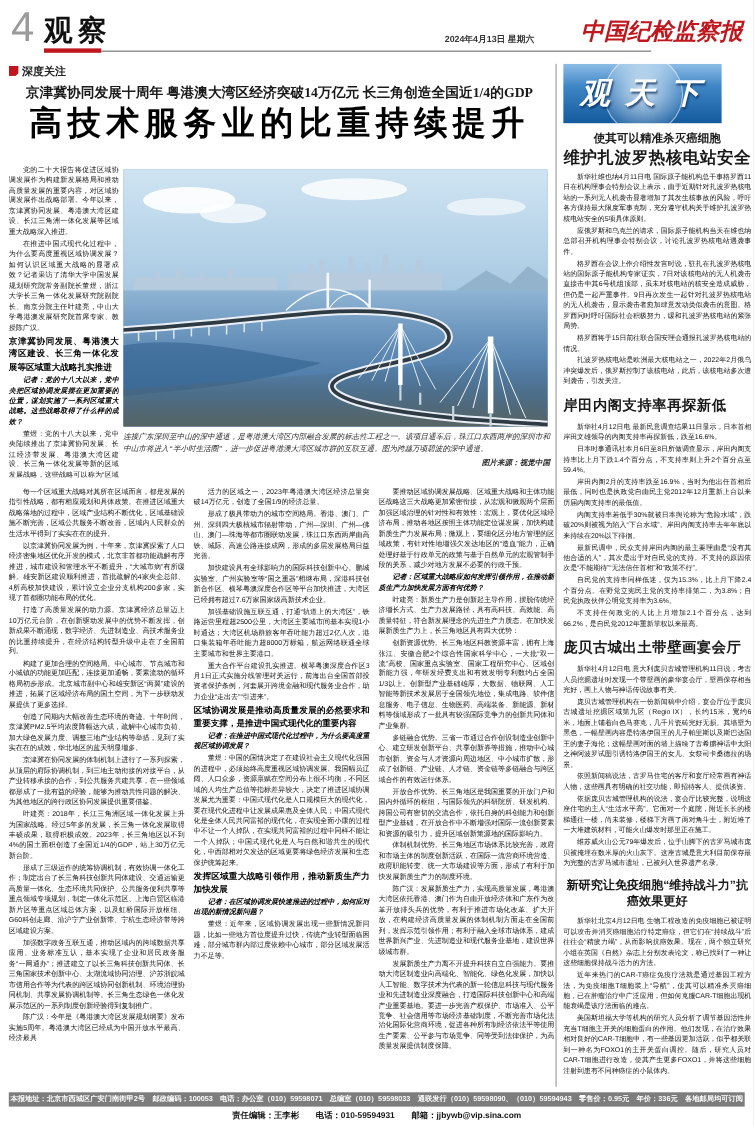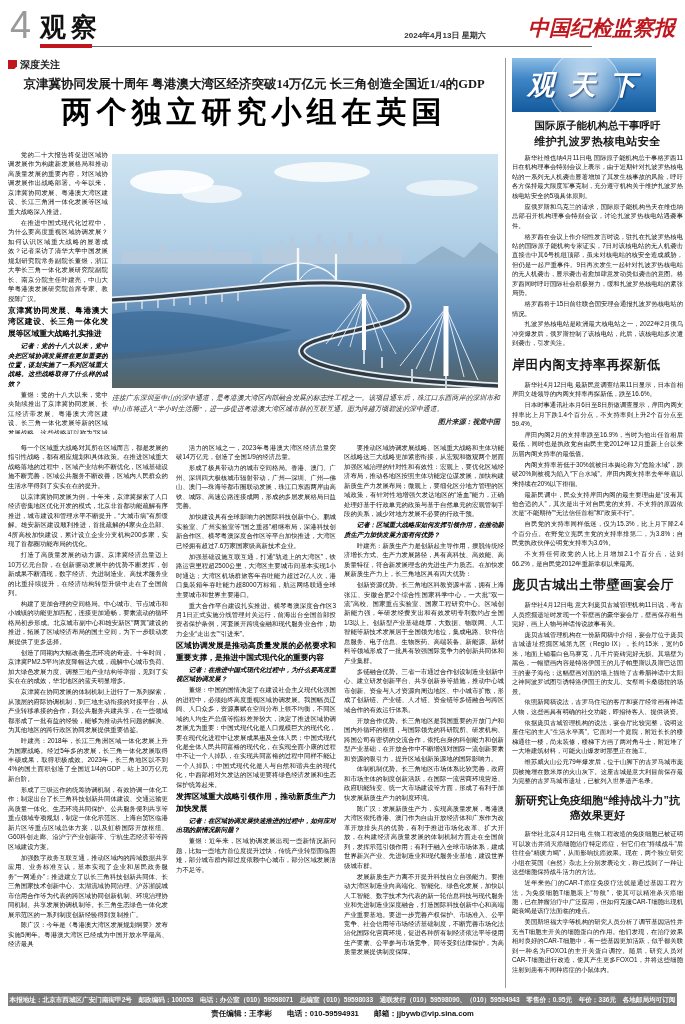--- a/index.html
+++ b/index.html
@@ -40,21 +40,21 @@
   #sidebar{position:absolute;left:512px;top:58px;width:171px;height:930px;overflow:hidden;}
   .banner{position:relative;width:144px;height:54px;background:linear-gradient(180deg,#8dbde6 0%,#3f86c6 38%,#135a9e 100%);
           display:flex;align-items:center;justify-content:center;overflow:hidden;}
   .banner .globe{position:absolute;left:50%;top:50%;width:70px;height:70px;margin:-35px 0 0 -35px;border-radius:50%;
           background:radial-gradient(circle at 50% 45%,rgba(255,255,255,.75),rgba(255,255,255,.12) 70%);
           border:1px solid rgba(255,255,255,.5);}
   .banner .bt{position:relative;color:#fff;font-size:27px;font-weight:800;font-style:italic;letter-spacing:14px;
           font-family:"Liberation Serif","DejaVu Serif",serif;text-shadow:1px 1px 2px rgba(0,40,90,.8);padding-left:10px;}
   .sb-article{margin-top:7px;}
   .sb-kicker{text-align:center;font-size:10.5px;font-weight:700;margin:2px 0 1px;}
-  .sb-title-big{text-align:center;font-size:11px;font-weight:800;margin:0 0 4px;letter-spacing:.5px;}
+  .sb-title-big{text-align:center;font-size:15px;font-weight:800;margin:0 0 4px;letter-spacing:.5px;}
   .sb-title{font-size:13px;font-weight:800;margin:8px 0 6px;letter-spacing:.5px;}
   .sb-title-sm{text-align:center;font-size:11px;font-weight:800;margin:8px 0 6px;}
   .sb-body{font-size:6.3px;line-height:1.5;text-align:justify;color:#111;}
   .sb-body p{margin:0 0 1.5px;}
   
   .infobar{position:absolute;left:8px;top:993px;width:669px;height:13px;background:#7d7d7d;color:#fff;
            font-size:6.6px;font-weight:700;text-align:center;line-height:13px;white-space:nowrap;overflow:hidden;}
   .editorline{position:absolute;left:0;top:1009px;width:685px;text-align:center;font-size:7.6px;font-weight:700;color:#111;}
 </style>
 </head>
@@ -66,21 +66,21 @@
   <div class="section-title">观察</div>
   <div class="rule-red"></div>
   <div class="rule-gray"></div>
   <div class="date">2024年4月13日 星期六</div>
   <div class="masthead">中国纪检监察报</div>
 
   <div class="tag">
     <span class="sq"></span><span>深度关注</span>
   </div>
   <div class="kicker">京津冀协同发展十周年  粤港澳大湾区经济突破14万亿元  长三角创造全国近1/4的GDP</div>
-  <div class="headline">两个独立研究小组在英国</div>
+  <div class="headline">高技术服务业的比重持续提升</div>
 
   <div class="photo">
     <svg width="386" height="234" viewBox="0 0 386 234">
       <defs>
         <linearGradient id="sky" x1="0" y1="0" x2="0" y2="1">
           <stop offset="0" stop-color="#cfe4f2"></stop>
             <stop offset="1" stop-color="#a8c9e2"></stop>
         </linearGradient>
         <linearGradient id="sea" x1="0" y1="0" x2="0" y2="1">
           <stop offset="0" stop-color="#8fb4d4"></stop>
@@ -202,21 +202,21 @@
     </div>
 
   <div class="vdivider"></div>
   <div id="sidebar">
     <div class="banner">
       <div class="globe"></div>
       <div class="bt">观天下</div>
     </div>
 
     <div class="sb-article">
-      <div class="sb-kicker">国际原子能机构总干事呼吁</div>
+      <div class="sb-kicker">使其可以精准杀灭癌细胞</div>
       <div class="sb-title-big">维护扎波罗热核电站安全</div>
       <div class="sb-body">
           <p class="para">新华社维也纳4月11日电  国际原子能机构总干事格罗西11日在机构理事会特别会议上表示，由于近期针对扎波罗热核电站的一系列无人机袭击显著增加了其发生核事故的风险，呼吁各方保持最大限度军事克制，充分遵守机构关于维护扎波罗热核电站安全的5项具体原则。</p>
           <p class="para">应俄罗斯和乌克兰的请求，国际原子能机构当天在维也纳总部召开机构理事会特别会议，讨论扎波罗热核电站遇袭事件。</p>
           <p class="para">格罗西在会议上作介绍性发言时说，驻扎在扎波罗热核电站的国际原子能机构专家证实，7日对该核电站的无人机袭击直接击中其6号机组顶部，虽未对核电站的核安全造成威胁，但仍是一起严重事件。9日再次发生一起针对扎波罗热核电站的无人机袭击，显示袭击者愈加肆意发动类似袭击的意图。格罗西同时呼吁国际社会积极努力，缓和扎波罗热核电站的紧张局势。</p>
           <p class="para">格罗西将于15日前往联合国安理会通报扎波罗热核电站的情况。</p>
           <p class="para">扎波罗热核电站是欧洲最大核电站之一，2022年2月俄乌冲突爆发后，俄罗斯控制了该核电站，此后，该核电站多次遭到袭击，引发关注。</p>
         </div>
     </div>
 

